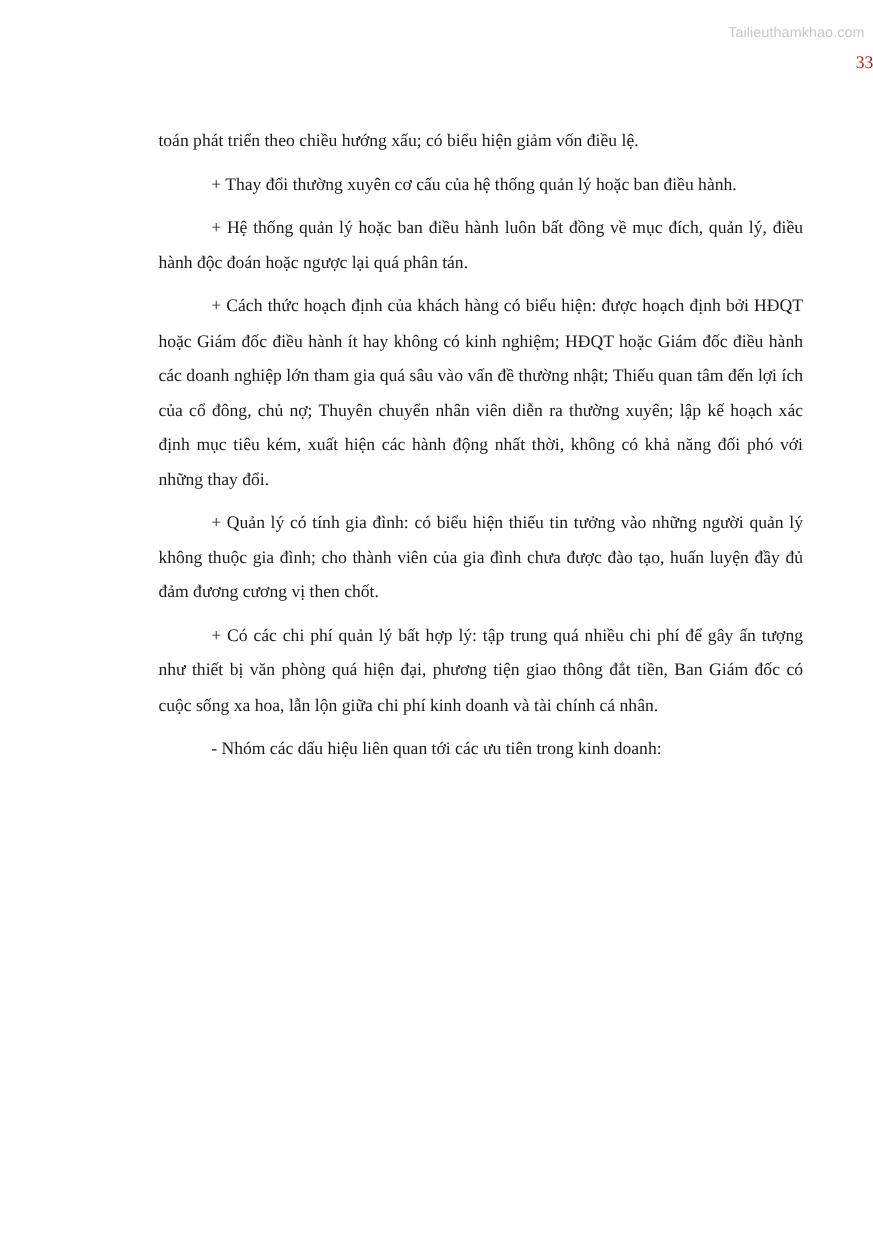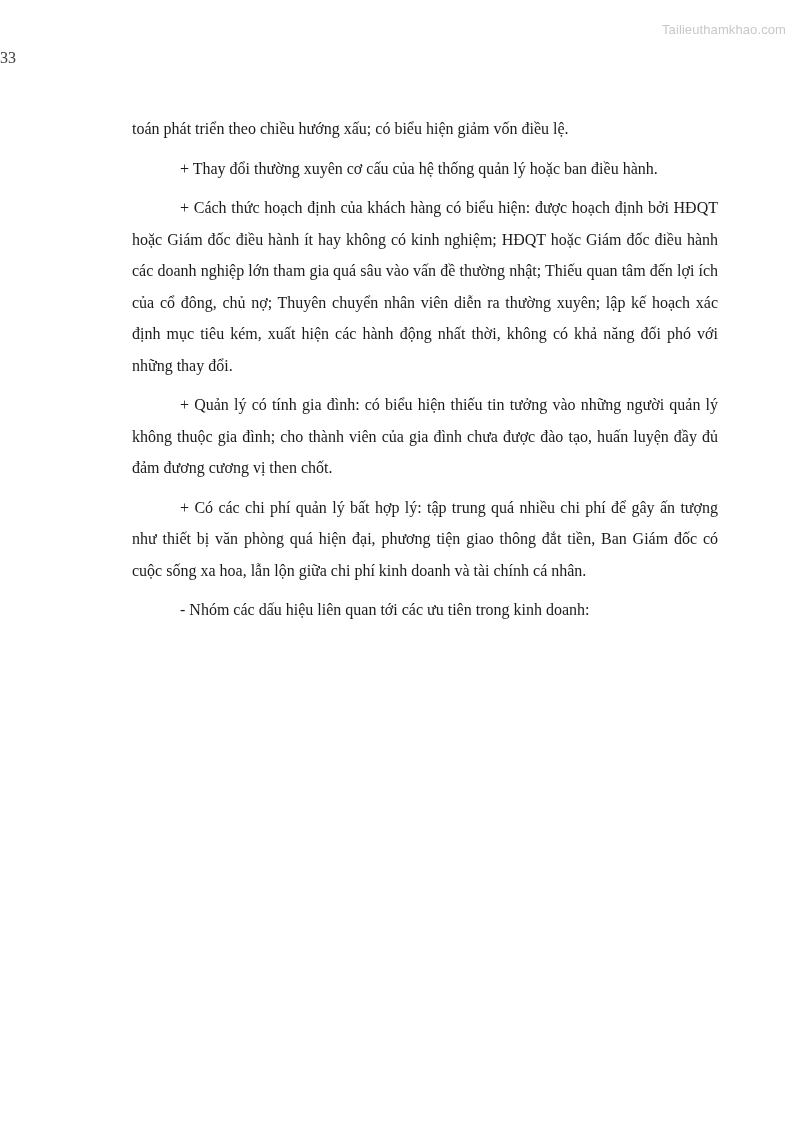--- a/index.html
+++ b/index.html
@@ -22,27 +22,27 @@
       font-family: "Liberation Sans", sans-serif;
       font-size: 13px;
       color: #c8c8c8;
       letter-spacing: 0.1px;
     }
     .page-number {
       position: absolute;
       top: 49px;
       left: 0;
       width: 794px;
-      text-align: left;
+      text-align: right;
       font-size: 16px;
-      color: #404040;
+      color: #b91c1c;
     }
     .content {
       position: absolute;
-      left: 132px;
+      left: 144px;
       top: 113px;
       width: 586px;
       font-size: 16px;
       line-height: 31.5px;
     }
     .para {
       margin: 0 0 0 0;
       text-align: justify;
       text-align-last: left;
     }
@@ -56,17 +56,18 @@
 </head>
 <body>
 
 <div class="watermark">Tailieuthamkhao.com</div>
 
 <div class="page-number">33</div>
 
 <div class="content">
   <p class="para" style="margin-top: 0px;">toán phát triển theo chiều hướng xấu; có biểu hiện giảm vốn điều lệ.</p>
   <p class="para indent" style="margin-top: 8px;">+ Thay đổi thường xuyên cơ cấu của hệ thống quản lý hoặc ban điều hành.</p>
+  <p class="para indent" style="margin-top: 8px;">+ Hệ thống quản lý hoặc ban điều hành luôn bất đồng về mục đích, quản lý, điều hành độc đoán hoặc ngược lại quá phân tán.</p>
   <p class="para indent" style="margin-top: 8px;">+ Cách thức hoạch định của khách hàng có biểu hiện: được hoạch định bởi HĐQT hoặc Giám đốc điều hành ít hay không có kinh nghiệm; HĐQT hoặc Giám đốc điều hành các doanh nghiệp lớn tham gia quá sâu vào vấn đề thường nhật; Thiếu quan tâm đến lợi ích của cổ đông, chủ nợ; Thuyên chuyển nhân viên diễn ra thường xuyên; lập kế hoạch xác định mục tiêu kém, xuất hiện các hành động nhất thời, không có khả năng đối phó với những thay đổi.</p>
   <p class="para indent" style="margin-top: 8px;">+ Quản lý có tính gia đình: có biểu hiện thiếu tin tưởng vào những người quản lý không thuộc gia đình; cho thành viên của gia đình chưa được đào tạo, huấn luyện đầy đủ đảm đương cương vị then chốt.</p>
   <p class="para indent" style="margin-top: 8px;">+ Có các chi phí quản lý bất hợp lý: tập trung quá nhiều chi phí để gây ấn tượng như thiết bị văn phòng quá hiện đại, phương tiện giao thông đắt tiền, Ban Giám đốc có cuộc sống xa hoa, lẫn lộn giữa chi phí kinh doanh và tài chính cá nhân.</p>
   <p class="para indent" style="margin-top: 8px;">- Nhóm các dấu hiệu liên quan tới các ưu tiên trong kinh doanh:</p>
 </div>
 
 </body></html>

